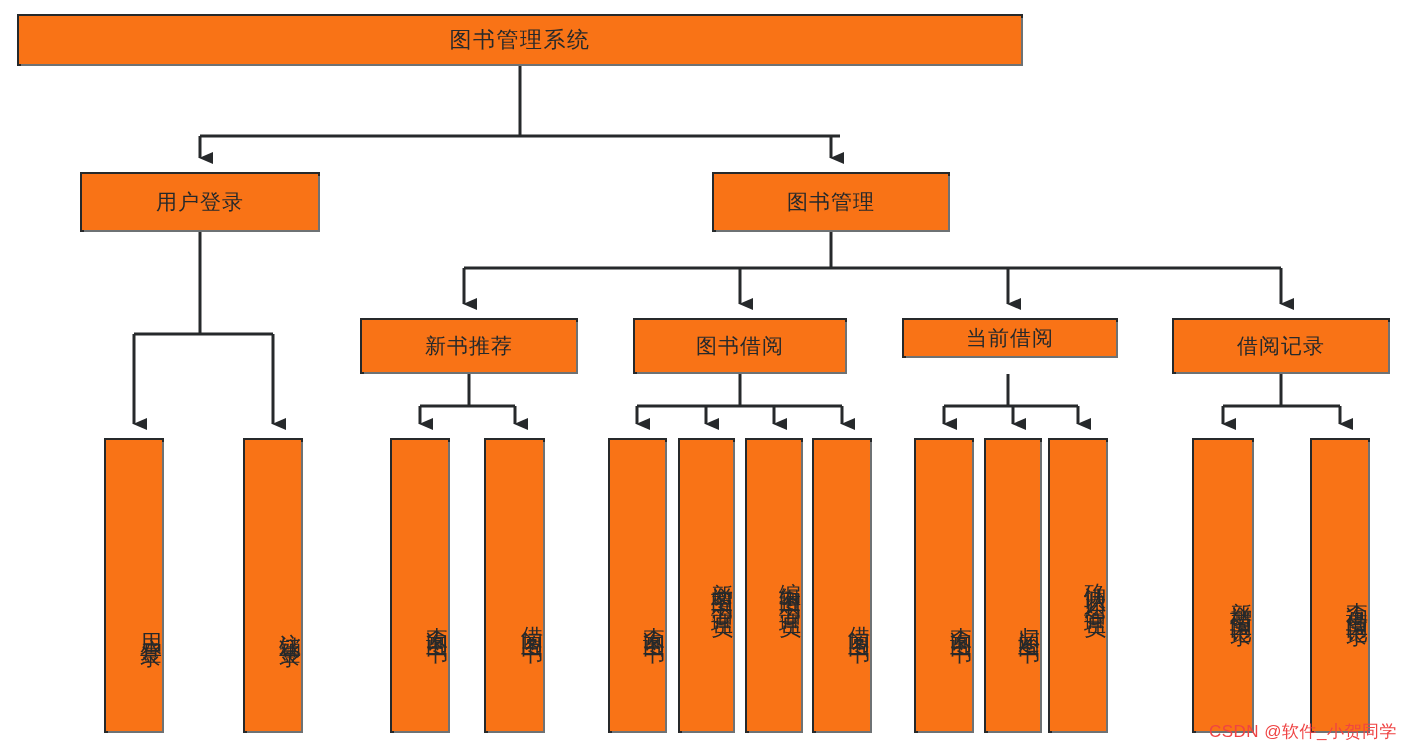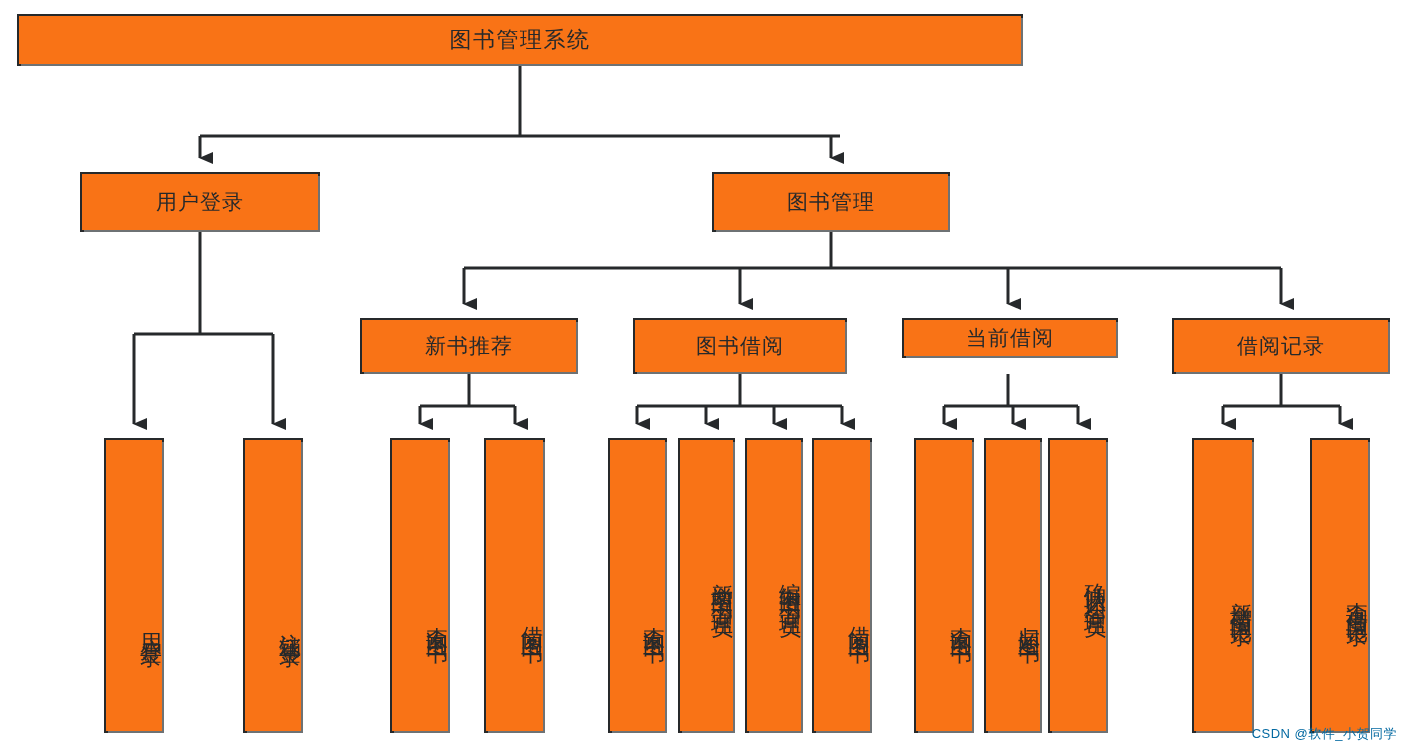--- a/index.html
+++ b/index.html
@@ -69,22 +69,22 @@
     align-items: flex-start;
     justify-content: center;
   }
   .node-v.pad-top {
     padding-top: 4px;
   }
   .watermark {
     position: absolute;
     right: 8px;
     bottom: 4px;
-    font-size: 13px;
-    color: #0369a1;
+    font-size: 17px;
+    color: #ef4444;
     letter-spacing: 0.5px;
     white-space: nowrap;
     z-index: 5;
   }
 </style>
 </head>
 <body>
 
 <div id="canvas">
 

